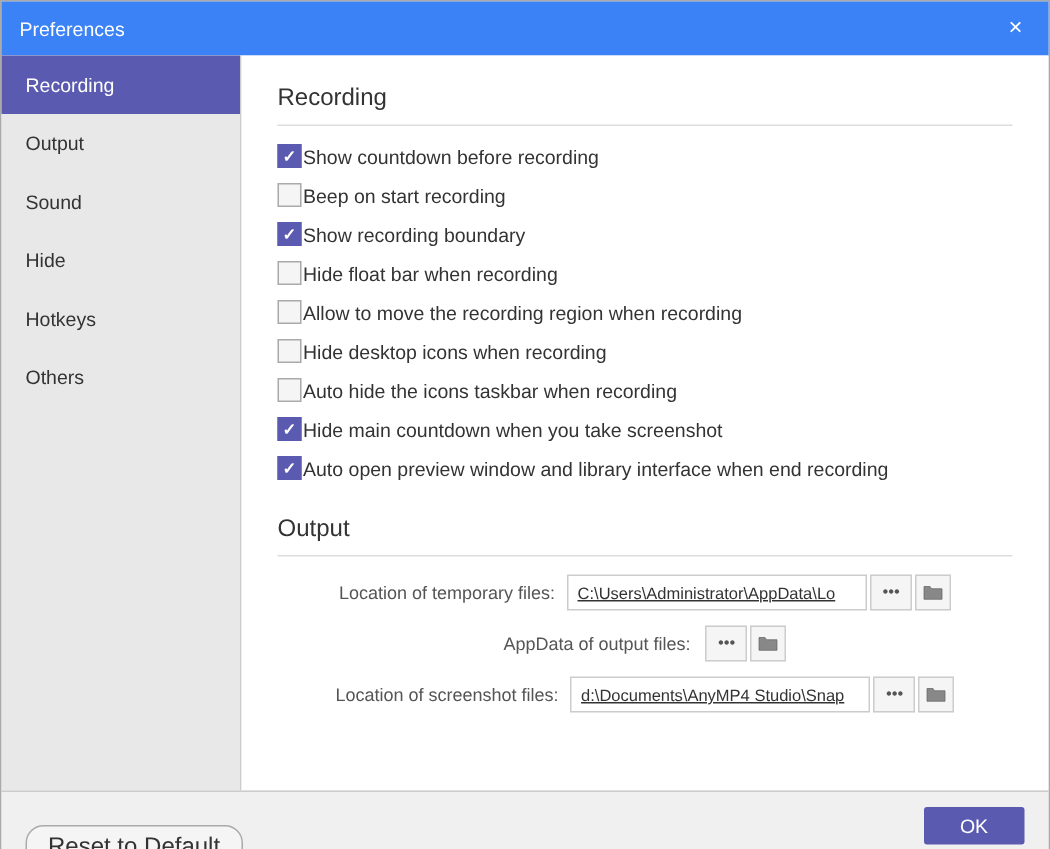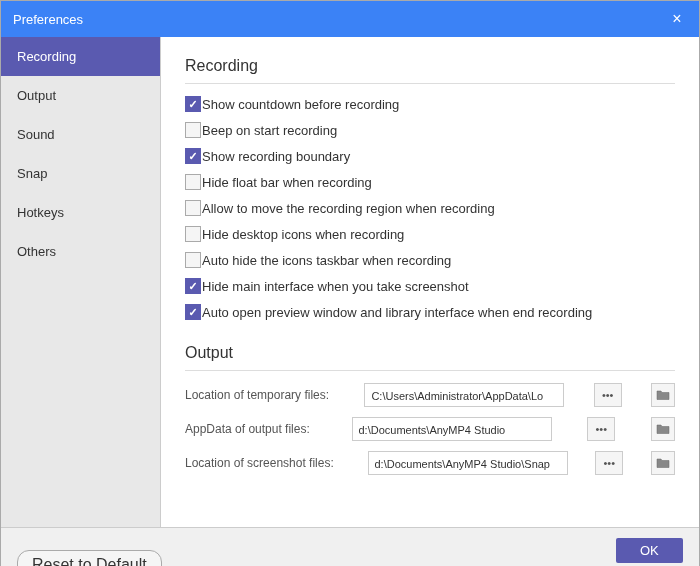--- a/index.html
+++ b/index.html
@@ -111,39 +111,40 @@
       color: #333;
       font-size: 13px;
     }
     .output-section {
       margin-top: 24px;
     }
     .output-row {
       display: flex;
       align-items: center;
       margin-bottom: 10px;
-      justify-content: space-between;
+      justify-content: center;
     }
     .output-label {
       color: #555;
       font-size: 12px;
       margin-right: 8px;
       white-space: nowrap;
     }
     .output-input {
       width: 200px;
       height: 24px;
       border: 1px solid #ccc;
       background: white;
       padding: 0 6px;
       font-size: 11px;
       color: #333;
       overflow: hidden;
       white-space: nowrap;
       line-height: 24px;
+      text-decoration: underline;
     }
     .dots-btn {
       width: 28px;
       height: 24px;
       border: 1px solid #ccc;
       background: #f5f5f5;
       cursor: pointer;
       display: flex;
       align-items: center;
       justify-content: center;
@@ -214,21 +215,21 @@
     <span class="title-bar-text">Preferences</span>
     <button class="close-btn">×</button>
   </div>
 
   <div class="dialog-body">
 
     <div class="sidebar">
       <div class="sidebar-item active">Recording</div>
       <div class="sidebar-item">Output</div>
       <div class="sidebar-item">Sound</div>
-      <div class="sidebar-item">Snap</div>
+      <div class="sidebar-item">Hide</div>
       <div class="sidebar-item">Hotkeys</div>
       <div class="sidebar-item">Others</div>
     </div>
 
     <div class="main-content">
 
       <div>
         <div class="section-title">Recording</div>
 
         <div class="checkbox-row">
@@ -254,21 +255,21 @@
         <div class="checkbox-row">
           <div class="checkbox-box"></div>
           <span class="checkbox-label">Hide desktop icons when recording</span>
         </div>
         <div class="checkbox-row">
           <div class="checkbox-box"></div>
           <span class="checkbox-label">Auto hide the icons taskbar when recording</span>
         </div>
         <div class="checkbox-row">
           <div class="checkbox-box checked"></div>
-          <span class="checkbox-label">Hide main interface when you take screenshot</span>
+          <span class="checkbox-label">Hide main countdown when you take screenshot</span>
         </div>
         <div class="checkbox-row">
           <div class="checkbox-box checked"></div>
           <span class="checkbox-label">Auto open preview window and library interface when end recording</span>
         </div>
       </div>
 
       <div class="output-section">
         <div class="section-title">Output</div>
 
@@ -278,21 +279,20 @@
           <button class="dots-btn">•••</button>
           <button class="folder-btn">
             <svg width="14" height="12" viewBox="0 0 14 12" fill="none">
               <path d="M1 2h4l1 1.5h7v7H1V2z" fill="#888" stroke="#666" stroke-width="0.5"></path>
             </svg>
           </button>
         </div>
 
         <div class="output-row">
           <span class="output-label">AppData of output files:</span>
-          <div class="output-input">d:\Documents\AnyMP4 Studio</div>
           <button class="dots-btn">•••</button>
           <button class="folder-btn">
             <svg width="14" height="12" viewBox="0 0 14 12" fill="none">
               <path d="M1 2h4l1 1.5h7v7H1V2z" fill="#888" stroke="#666" stroke-width="0.5"></path>
             </svg>
           </button>
         </div>
 
         <div class="output-row">
           <span class="output-label">Location of screenshot files:</span>

